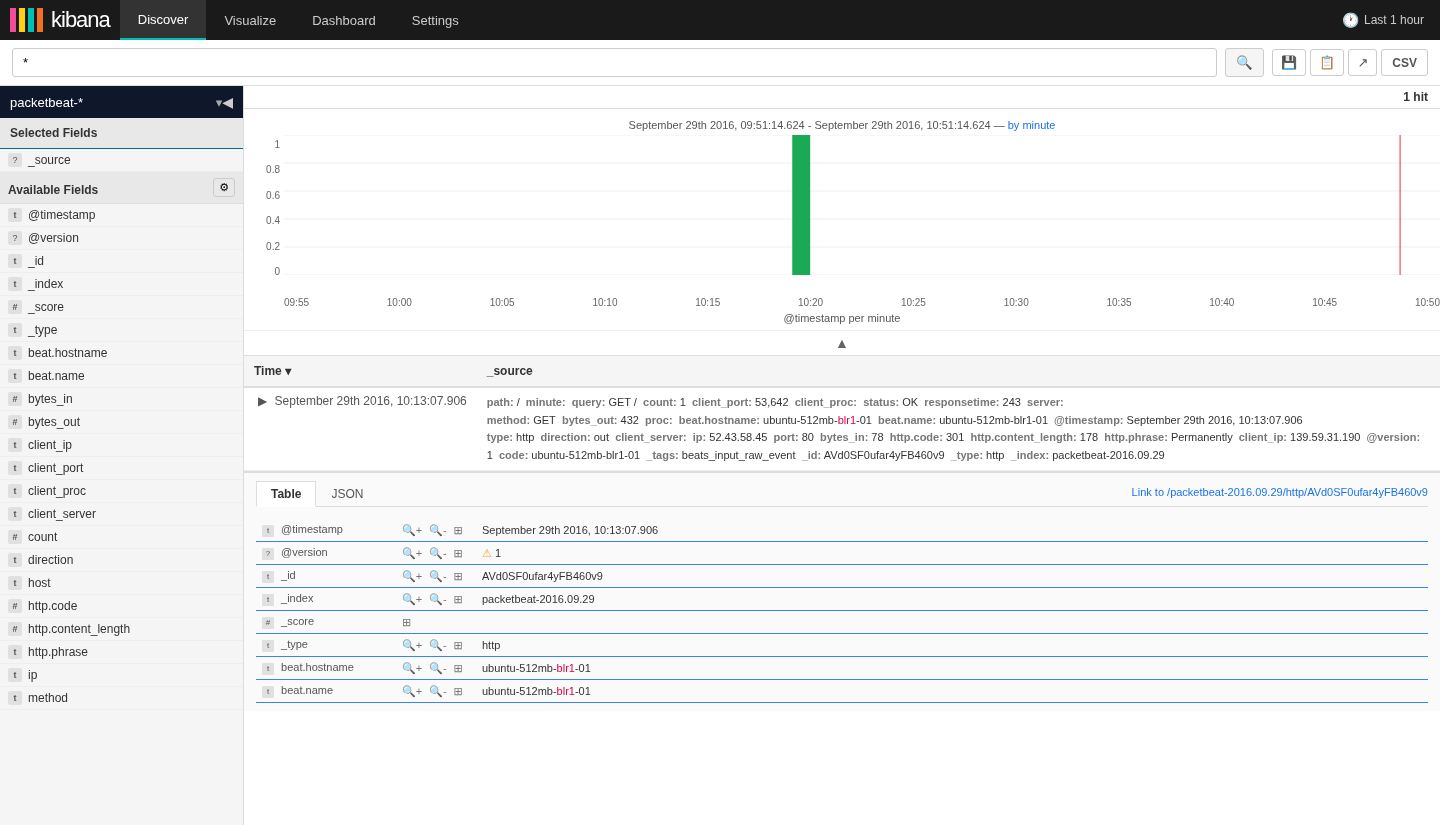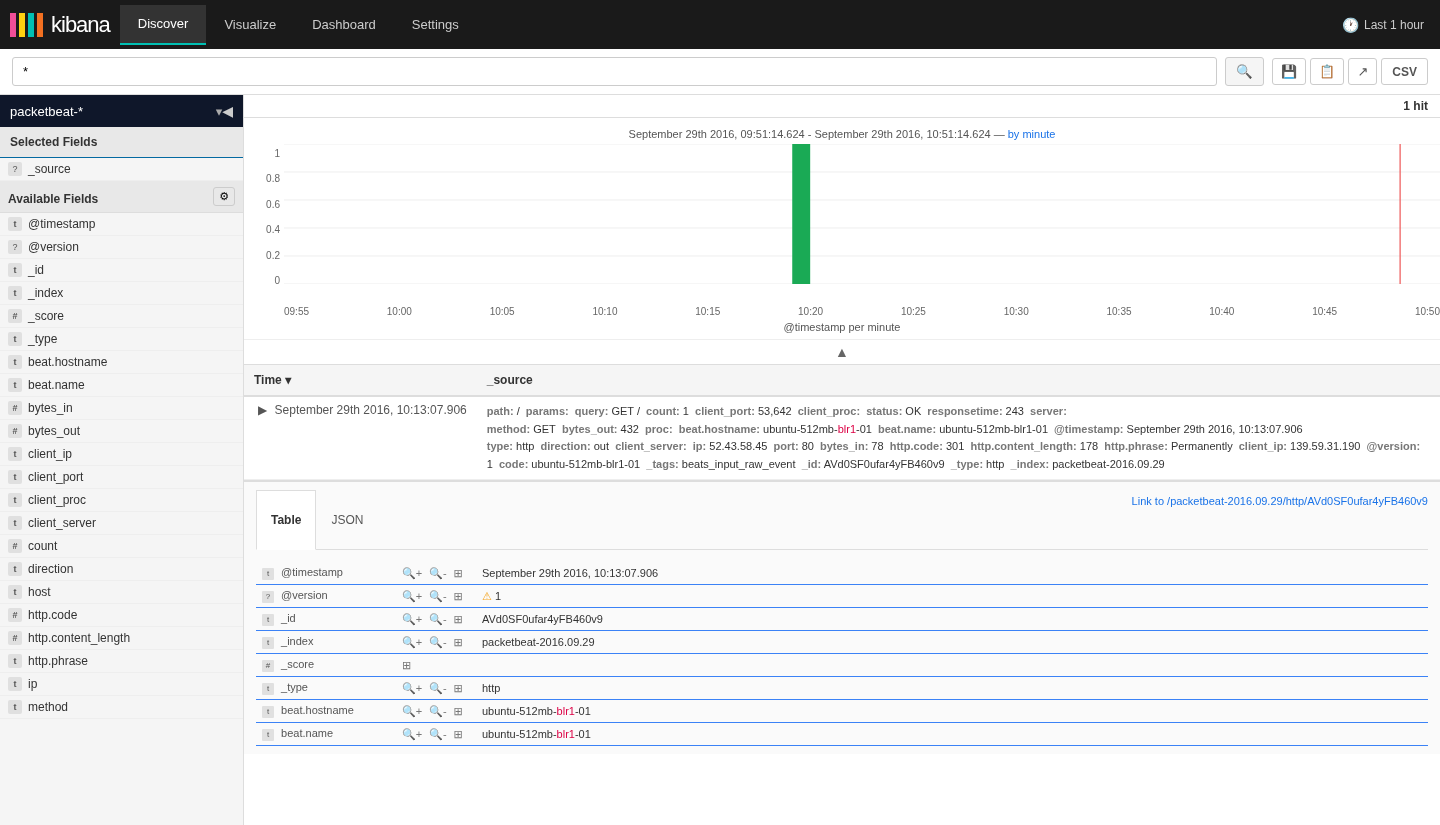--- a/index.html
+++ b/index.html
@@ -1,21 +1,21 @@
 <!DOCTYPE html>
 <html><head>
   <meta charset="utf-8">
   <style>
     * { box-sizing: border-box; margin: 0; padding: 0; }
     body { font-family: Arial, sans-serif; font-size: 12px; background: #f5f5f5; color: #333; overflow: hidden; }
 
     
     .top-nav {
       background: #1a1a1a;
-      height: 49px;
+      height: 40px;
       display: flex;
       align-items: center;
       padding: 0 0;
     }
     .logo {
       display: flex;
       align-items: center;
       padding: 0 10px;
       height: 40px;
     }
@@ -324,21 +324,21 @@
       border-top: 2px solid #ddd;
       padding: 8px 12px;
     }
     .detail-tabs {
       display: flex;
       gap: 0;
       margin-bottom: 8px;
       border-bottom: 1px solid #ddd;
     }
     .detail-tab {
-      padding: 22px 14px;
+      padding: 5px 14px;
       cursor: pointer;
       font-size: 12px;
       color: #555;
       border: 1px solid transparent;
       margin-bottom: -1px;
     }
     .detail-tab.active {
       background: white;
       border: 1px solid #ddd;
       border-bottom-color: white;
@@ -623,21 +623,21 @@
         </thead>
         <tbody>
           <tr>
             <td class="time-col">
               <button class="expand-btn">▶</button>
               <span>September 29th 2016, 10:13:07.906</span>
             </td>
             <td class="source-col">
               <div class="source-preview">
                 <span class="source-key">path:</span> /&nbsp;
-                <span class="source-key">params:</span>&nbsp;
+                <span class="source-key">minute:</span>&nbsp;
                 <span class="source-key">query:</span> GET /&nbsp;
                 <span class="source-key">count:</span> 1&nbsp;
                 <span class="source-key">client_port:</span> 53,642&nbsp;
                 <span class="source-key">client_proc:</span>&nbsp;
                 <span class="source-key">status:</span> OK&nbsp;
                 <span class="source-key">responsetime:</span> 243&nbsp;
                 <span class="source-key">server:</span>&nbsp;
                 <br>
                 <span class="source-key">method:</span> GET&nbsp;
                 <span class="source-key">bytes_out:</span> 432&nbsp;

